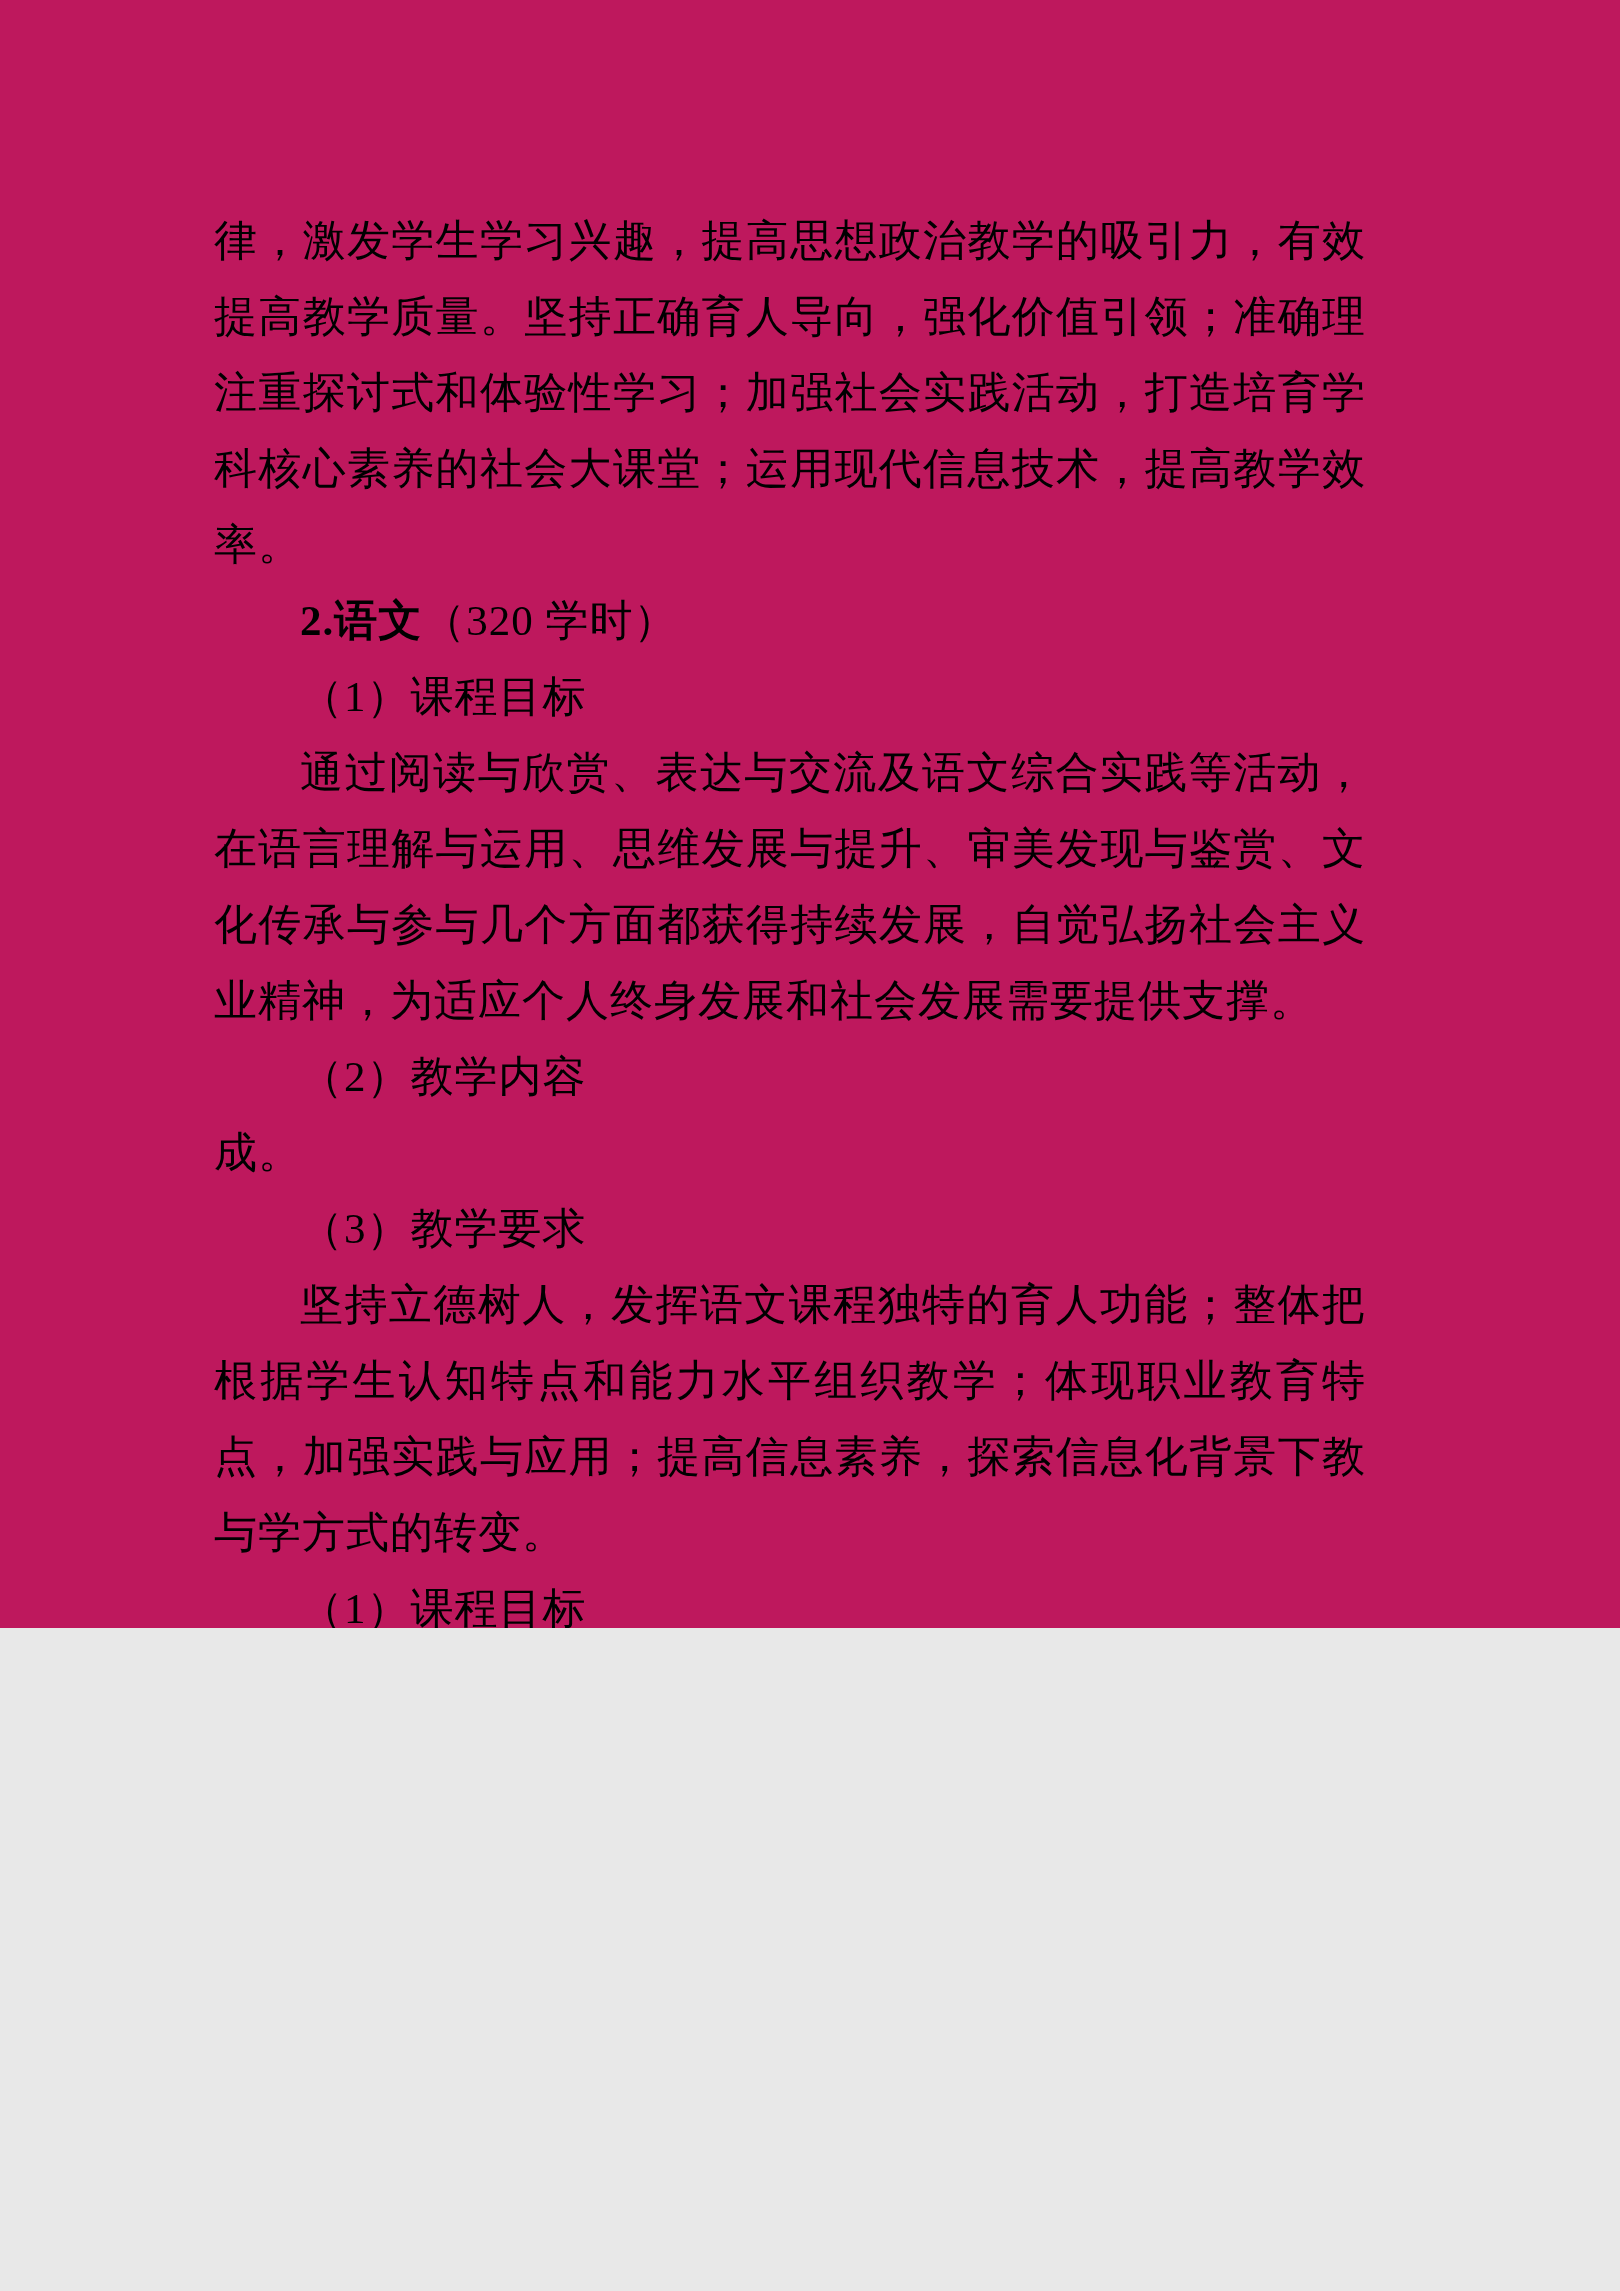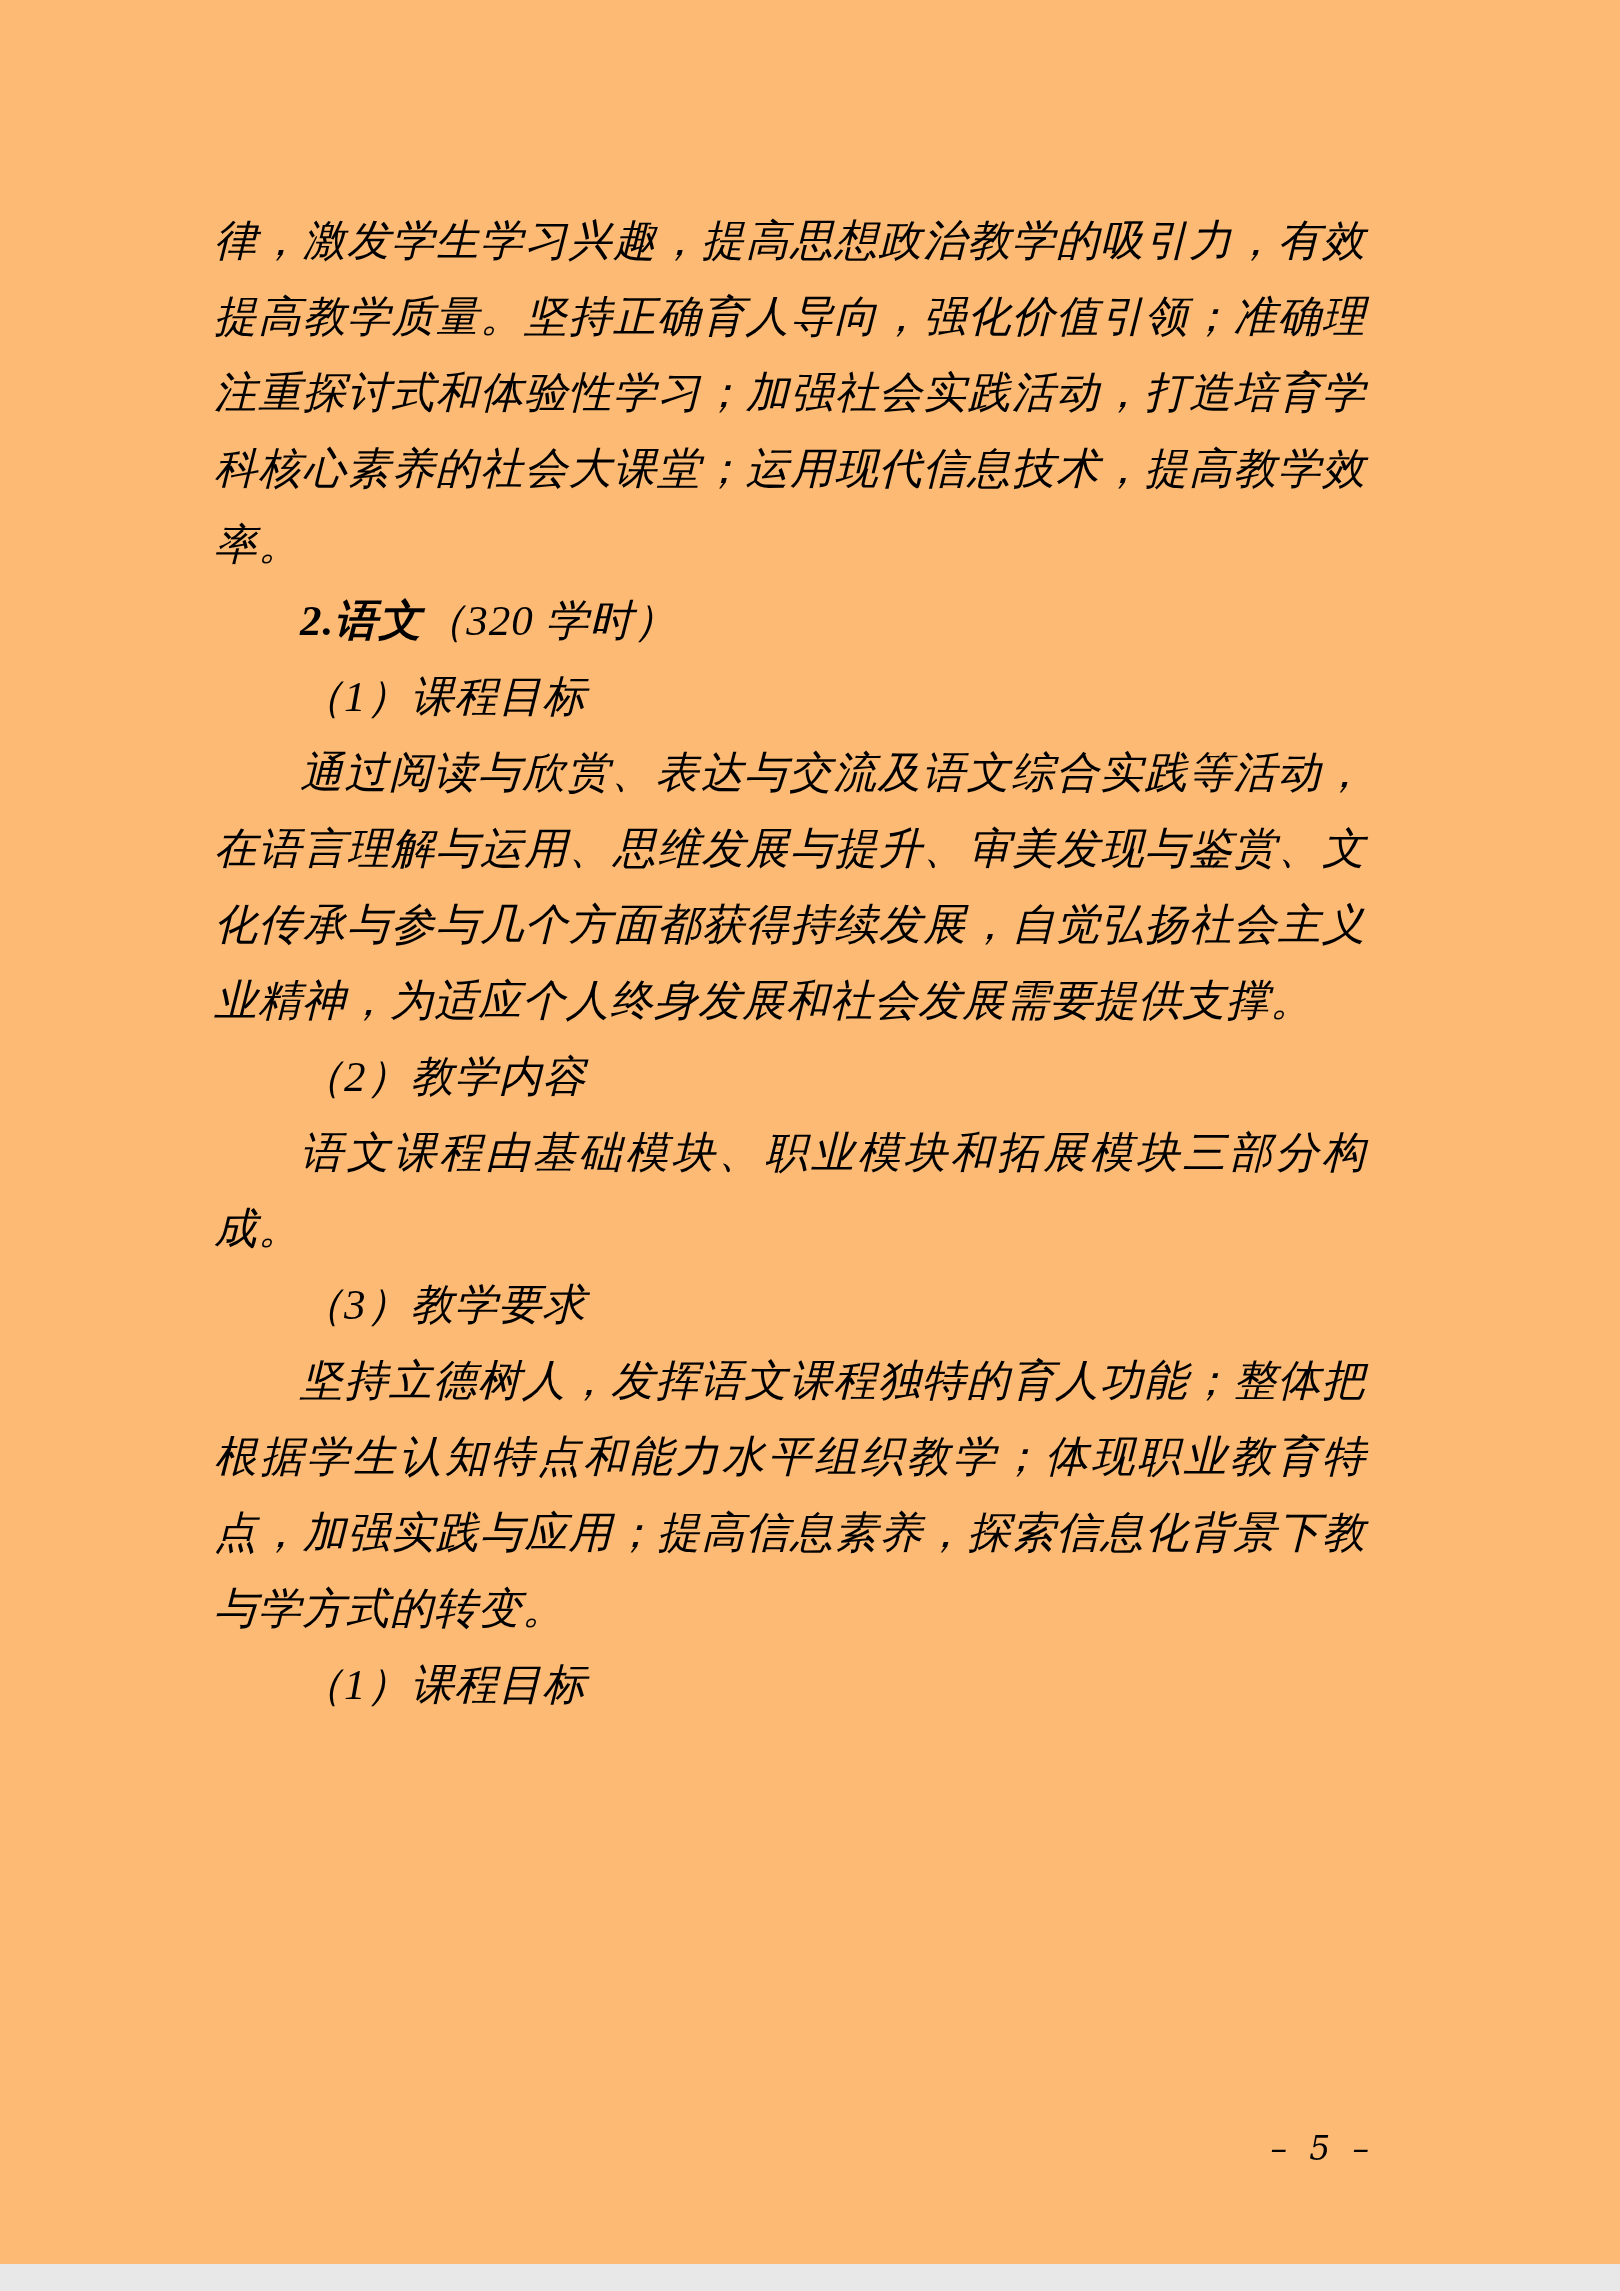--- a/index.html
+++ b/index.html
@@ -1,24 +1,23 @@
 <!DOCTYPE html>
 <html><head>
 <meta charset="utf-8">
 <style>
   html, body { margin: 0; padding: 0; background: #e8e8e8; }
   .page {
     position: relative;
     width: 1620px;
-    height: 2264px;
-    background: #fdba74;
+    height: 1628px;
+    background: #be185d;
     font-family: "Liberation Serif", serif;
     color: #000000;
     overflow: hidden;
-    font-style: italic;
   }
   .textblock {
     position: absolute;
     left: 214px;
     top: 203px;
     width: 1152px;
     font-size: 43px;
     line-height: 76px;
     letter-spacing: 1px;
   }
@@ -66,21 +65,20 @@
 
     <p class="line single indent">（1）课程目标</p>
 
     <p class="line indent">通过阅读与欣赏、表达与交流及语文综合实践等活动，</p>
     <p class="line">在语言理解与运用、思维发展与提升、审美发现与鉴赏、文</p>
     <p class="line">化传承与参与几个方面都获得持续发展，自觉弘扬社会主义</p>
     <p class="line endline">业精神，为适应个人终身发展和社会发展需要提供支撑。</p>
 
     <p class="line single indent">（2）教学内容</p>
 
-    <p class="line indent">语文课程由基础模块、职业模块和拓展模块三部分构</p>
     <p class="line endline">成。</p>
 
     <p class="line single indent">（3）教学要求</p>
 
     <p class="line indent">坚持立德树人，发挥语文课程独特的育人功能；整体把</p>
     <p class="line">根据学生认知特点和能力水平组织教学；体现职业教育特</p>
     <p class="line">点，加强实践与应用；提高信息素养，探索信息化背景下教</p>
     <p class="line endline">与学方式的转变。</p>
 
 

